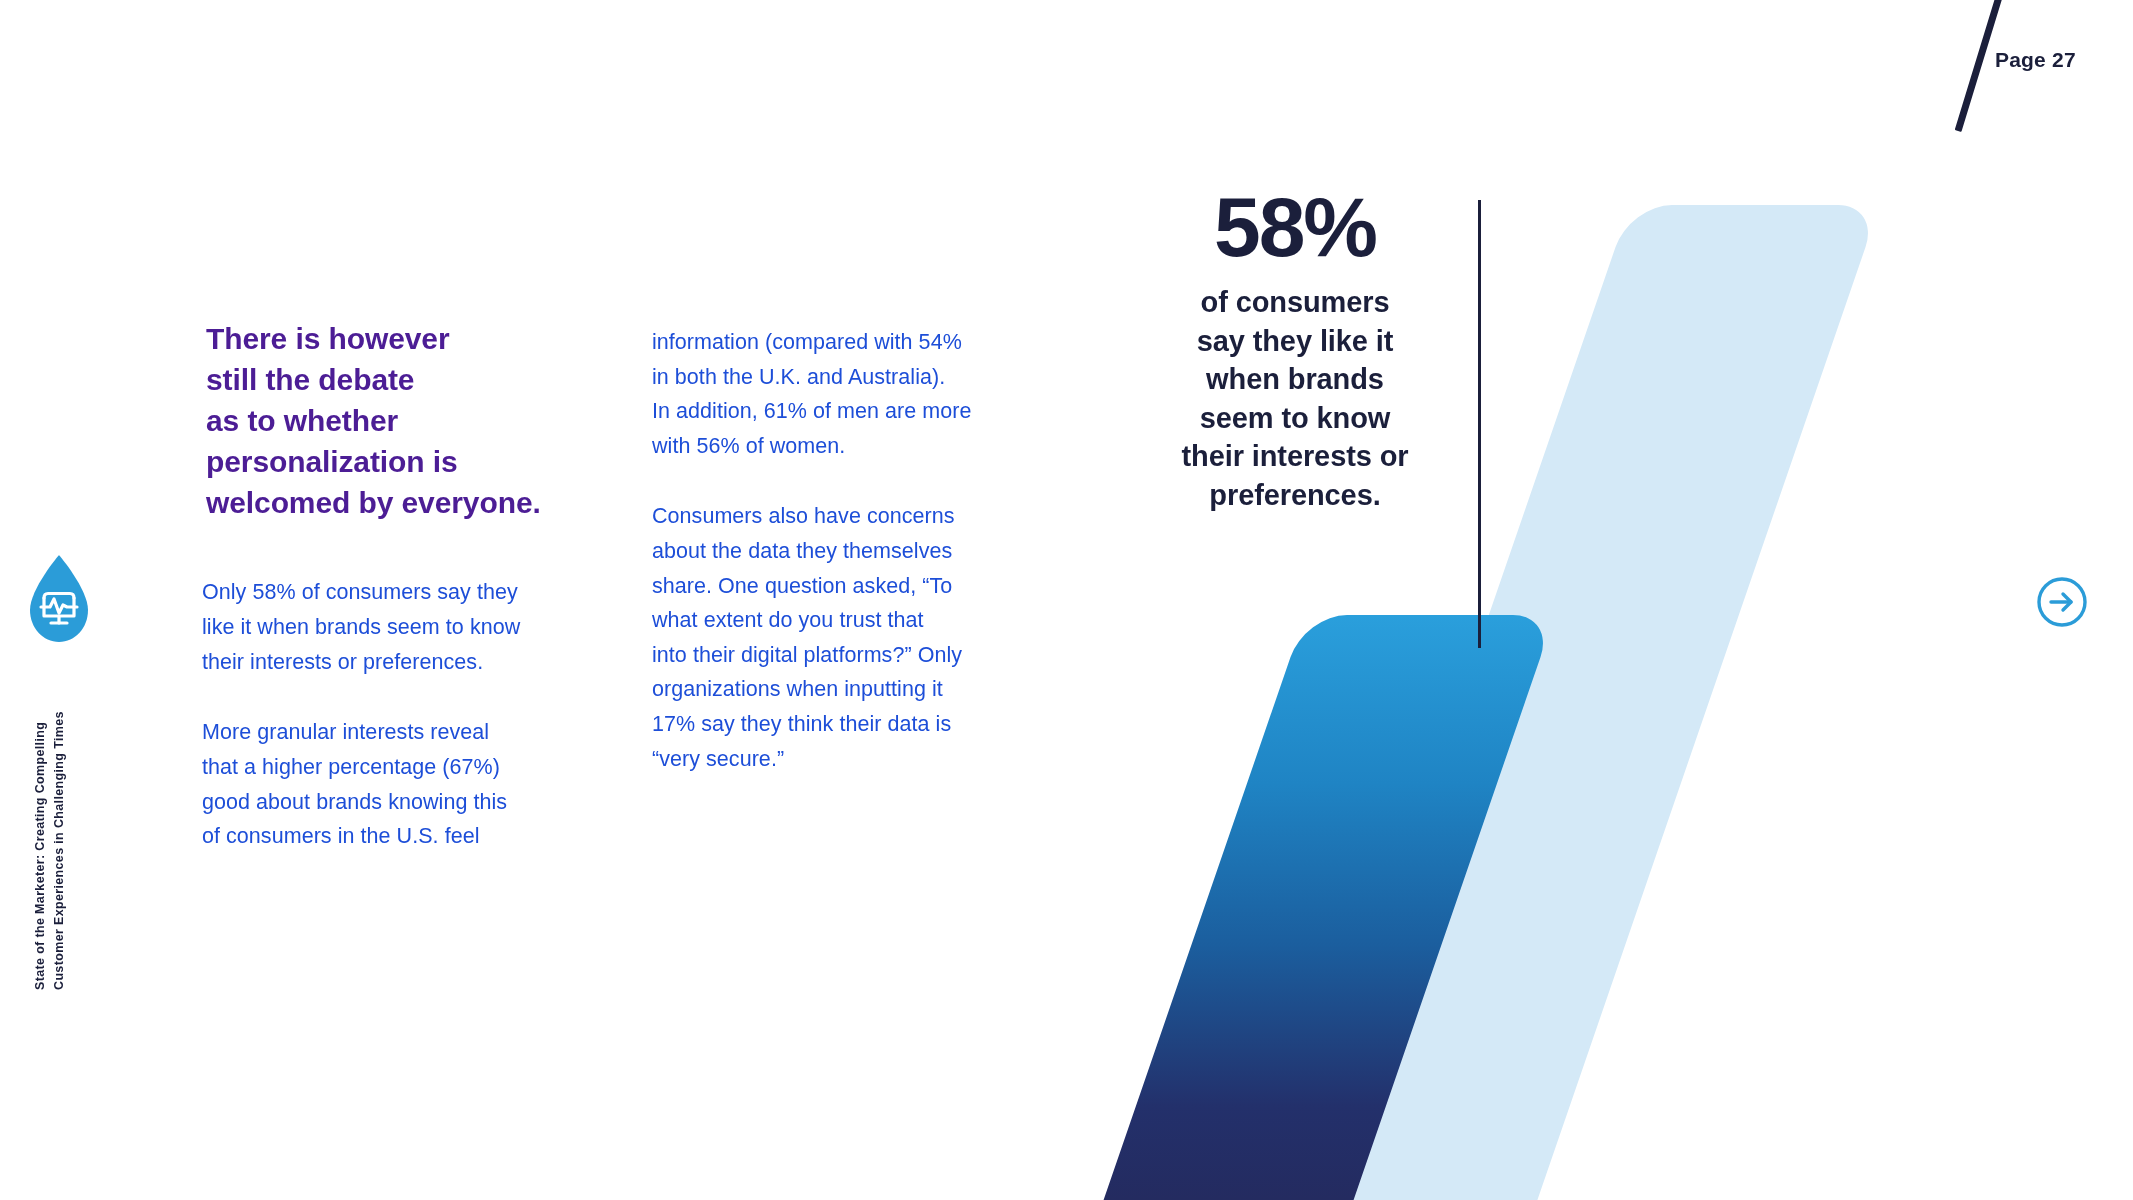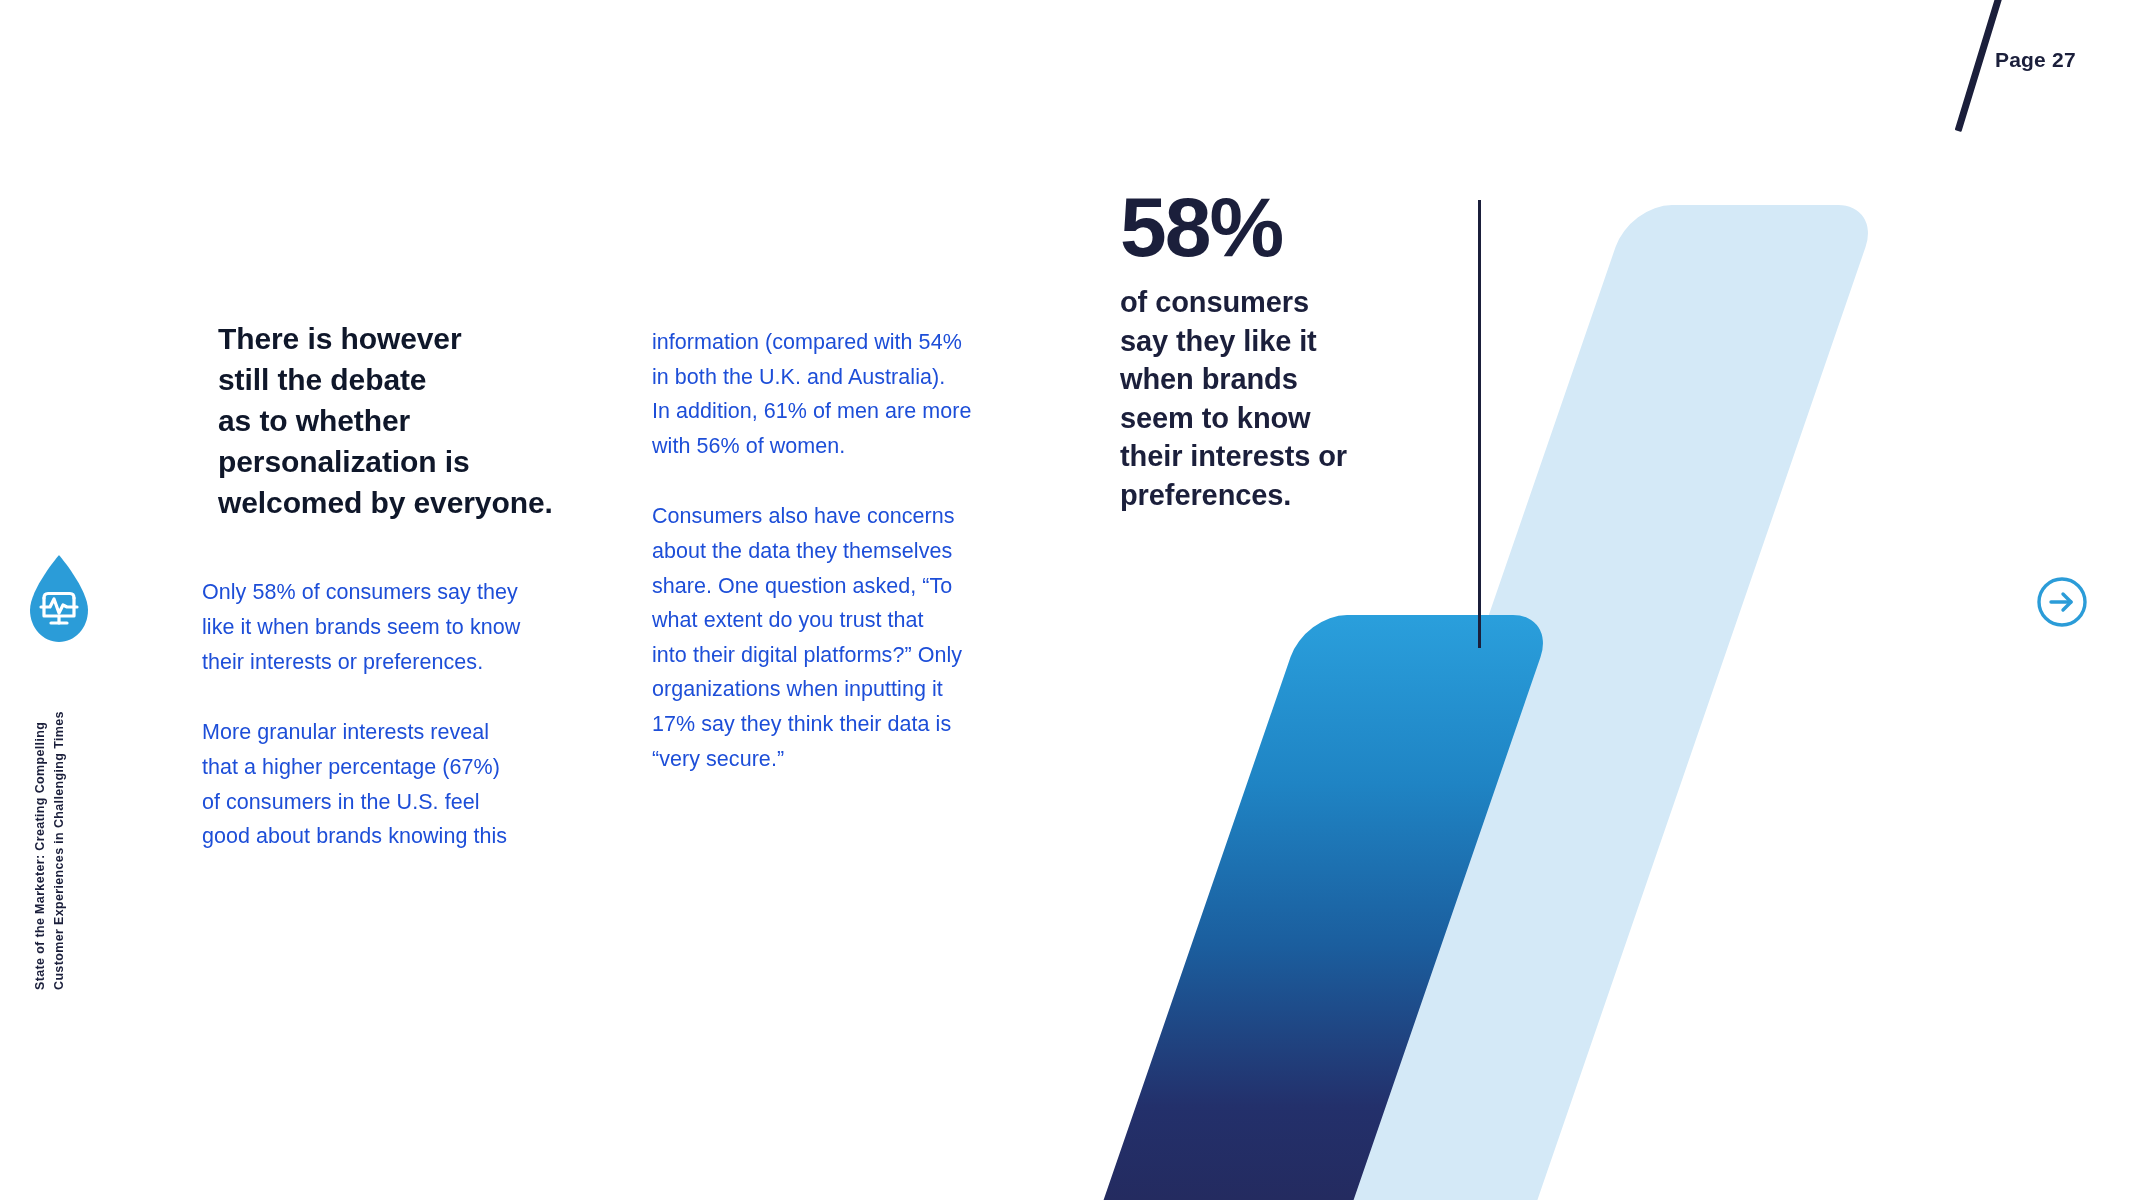--- a/index.html
+++ b/index.html
@@ -92,24 +92,24 @@
   .col {
     position: absolute;
     width: 400px;
   }
   .col-1 { left: 202px; top: 318px; }
   .col-2 { left: 652px; top: 325px; }
 
   .headline {
     font-size: 30px;
     font-weight: bold;
-    color: #0f172a;
+    color: #4c1d95;
     line-height: 1.37;
     letter-spacing: -0.1px;
-    margin: 0 0 52px 16px;
+    margin: 0 0 52px 4px;
   }
   .headline .ln { display: block; }
 
   .body-p {
     font-size: 21.5px;
     color: #1d4ed8;
     line-height: 1.61;
     margin: 0 0 36px 0;
     letter-spacing: 0.05px;
   }
@@ -157,21 +157,21 @@
     width: 3px;
     height: 448px;
     background: #1b1f3b;
   }
 
   .callout {
     position: absolute;
     left: 20px;
     top: 185px;
     width: 350px;
-    text-align: left;
+    text-align: center;
   }
   .callout-number {
     font-size: 84px;
     font-weight: bold;
     color: #1b1f3b;
     line-height: 1.0;
     letter-spacing: -2px;
     margin: 0 0 14px 0;
   }
   .callout-text {
@@ -232,22 +232,22 @@
       <span class="ln">welcomed by everyone.</span>
     </h1>
     <p class="body-p">
       <span class="ln">Only 58% of consumers say they</span>
       <span class="ln">like it when brands seem to know</span>
       <span class="ln">their interests or preferences.</span>
     </p>
     <p class="body-p">
       <span class="ln">More granular interests reveal</span>
       <span class="ln">that a higher percentage (67%)</span>
+      <span class="ln">good about brands knowing this</span>
       <span class="ln">of consumers in the U.S. feel</span>
-      <span class="ln">good about brands knowing this</span>
     </p>
   </div>
 
   <div class="col col-2">
     <p class="body-p">
       <span class="ln">information (compared with 54%</span>
       <span class="ln">in both the U.K. and Australia).</span>
       <span class="ln">In addition, 61% of men are more</span>
       <span class="ln">with 56% of women.</span>
     </p>

